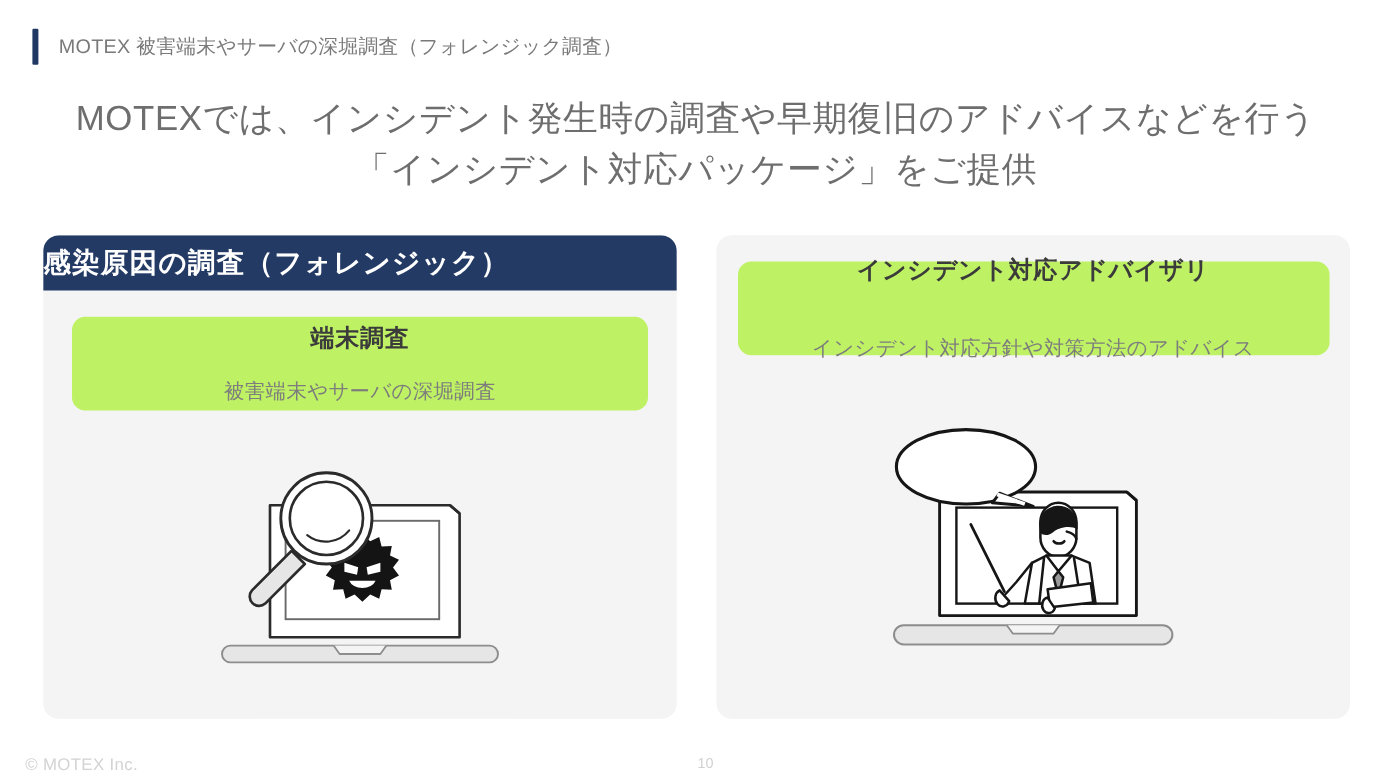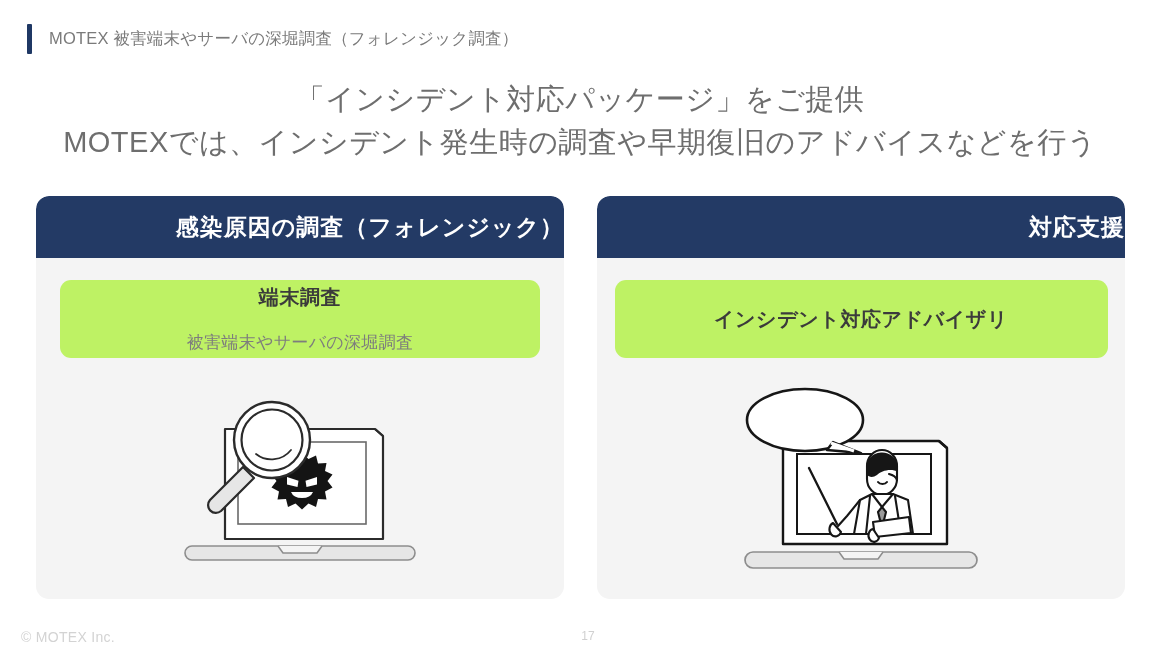--- a/index.html
+++ b/index.html
@@ -73,26 +73,26 @@
     background: #f4f4f4;
     border-radius: 13px;
     position: relative;
     overflow: hidden;
     display: flex;
     flex-direction: column;
     align-items: center;
   }
   .card-header {
     width: 100%;
-    height: 62px;
+    height: 46px;
     background: #233a65;
     border-radius: 13px 13px 0 0;
     display: flex;
     align-items: center;
-    justify-content: flex-end;
+    justify-content: flex-start;
     box-sizing: border-box;
   }
   .card-header-text {
     color: #ffffff;
     font-size: 23px;
     font-weight: bold;
     letter-spacing: 1px;
     white-space: nowrap;
   }
   .inner-box {
@@ -157,22 +157,22 @@
 </style>
 </head>
 <body>
 
 <div class="slide-header">
   <div class="accent-bar"></div>
   <div class="slide-header-title">MOTEX 被害端末やサーバの深堀調査（フォレンジック調査）</div>
 </div>
 
 <div class="headline">
+  <span class="line">MOTEXでは、インシデント発生時の調査や早期復旧のアドバイスなどを行う</span>
   <span class="line">「インシデント対応パッケージ」をご提供</span>
-  <span class="line">MOTEXでは、インシデント発生時の調査や早期復旧のアドバイスなどを行う</span>
 </div>
 
 <div class="cards">
 
   <div class="card left">
     <div class="card-header">
       <span class="card-header-text">感染原因の調査（フォレンジック）</span>
     </div>
     <div class="inner-box">
       <div class="inner-title">端末調査</div>
@@ -200,25 +200,23 @@
 
         <circle cx="122" cy="66" r="38" fill="#ffffff" stroke="#2b2b2b" stroke-width="2.4"></circle>
         <circle cx="122" cy="66" r="30.5" fill="#ffffff" stroke="#2b2b2b" stroke-width="2.2"></circle>
         <path d="M104 47 A25 25 0 0 1 128 41" fill="none" stroke="#ffffff" stroke-width="3.4" stroke-linecap="round"></path>
         <path d="M106 80 A25 25 0 0 0 141 76" fill="none" stroke="#2b2b2b" stroke-width="1.8" stroke-linecap="round"></path>
       </svg>
     </div>
   </div>
 
   <div class="card right">
-    <div class="card-header">
-      <span class="card-header-text">対応支援</span>
-    </div>
     <div class="inner-box">
       <div class="inner-title">インシデント対応アドバイザリ</div>
+      <div class="inner-sub">インシデント対応方針や対策方法のアドバイス</div>
     </div>
     <div class="illustration">
       <svg width="280" height="205" viewBox="0 0 280 205" aria-hidden="true">
 
         <path d="M62 65 L218 65 L226 72 L226 168 L62 168 Z" fill="#ffffff" stroke="#161616" stroke-width="2.4" stroke-linejoin="round"></path>
         <line x1="218" y1="65" x2="226" y2="72" stroke="#161616" stroke-width="2.4"></line>
 
         <rect x="76" y="78" width="134" height="80" fill="#ffffff" stroke="#161616" stroke-width="2"></rect>
 
         <g stroke="#161616" stroke-width="2.1" fill="#ffffff" stroke-linejoin="round" stroke-linecap="round">
@@ -257,14 +255,14 @@
         <path d="M32 176 L248 176 A8 8 0 0 1 248 192 L32 192 A8 8 0 0 1 32 176 Z" fill="#e6e6e6" stroke="#8d8d8d" stroke-width="1.7"></path>
         <path d="M118 176 L123 183 L157 183 L162 176" fill="#f4f4f4" stroke="#8d8d8d" stroke-width="1.5" stroke-linejoin="round"></path>
       </svg>
     </div>
   </div>
 
 </div>
 
 <div class="footer-copyright">© MOTEX Inc.</div>
 <div class="footer-pagenum">
-  <span>17</span>
+  <span>10</span>
 </div>
 
 </body></html>

